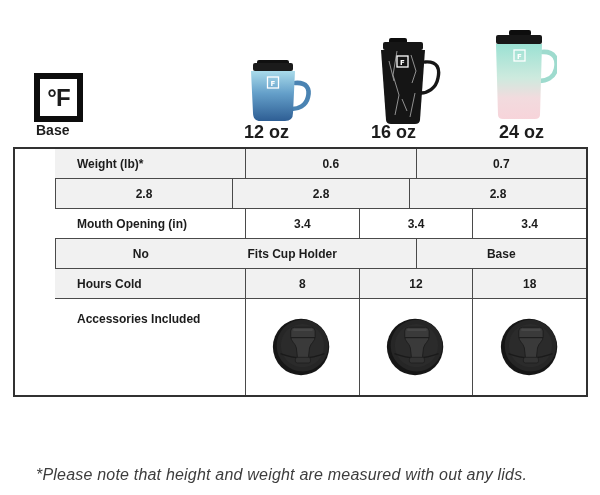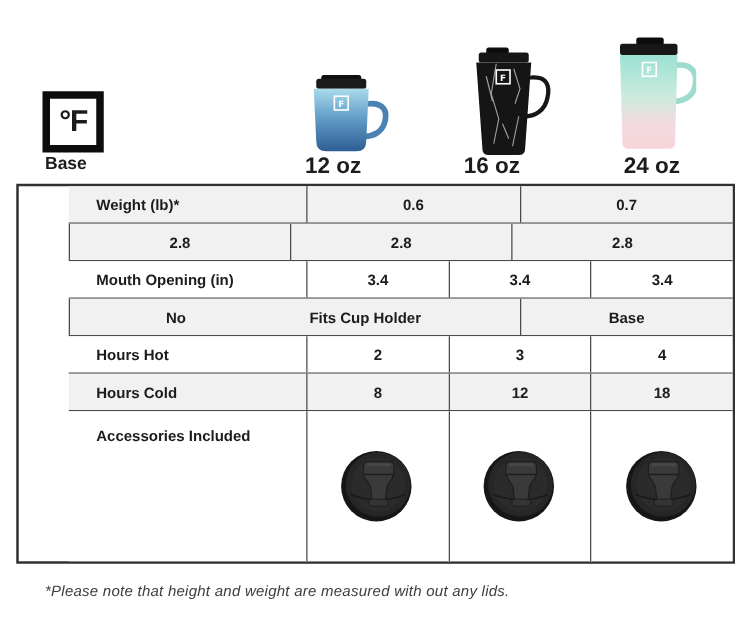--- a/index.html
+++ b/index.html
@@ -22,27 +22,27 @@
   .mug-12{left:236px;top:59px;}
   .mug-16{left:371px;top:37px;}
   .mug-24{left:485px;top:29px;}
   
   .spec-table{
     position:absolute;left:13px;top:147px;width:571px;
     border:2px solid #313131;background:#fff;
   }
   .trow{display:flex;height:29px;border-bottom:1px solid #4a4a4a;background:#ffffff;margin-left:40px;}
   .trow.alt{background:#f1f1f1;}
-  .trow.acc{height:120px;border-bottom:none;}
+  .trow.acc{height:96px;border-bottom:none;}
   .tcell{display:flex;align-items:center;font-size:12px;font-weight:bold;box-sizing:border-box;}
   .tcell.lbl{width:190px;padding-left:22px;}
   .tcell.val{flex:1;justify-content:center;border-left:1px solid #4a4a4a;}
   .trow.acc .tcell.lbl{align-items:flex-start;padding-top:13px;}
   .footnote{
-    position:absolute;left:36px;top:466px;font-size:12px;font-style:italic;
+    position:absolute;left:36px;top:466px;font-size:16px;font-style:italic;
     color:#3d3d3d;letter-spacing:.2px;
   }
 </style>
 </head>
 <body>
 
 <div class="stage">
 
   <div class="logo-box">
     <span>°F</span>
@@ -129,26 +129,20 @@
       <div class="tcell val">3.4</div>
       <div class="tcell val">3.4</div>
     </div>
 
     <div class="trow alt">
       <div class="tcell val">No</div>
       <div class="tcell lbl">Fits Cup Holder</div>
       <div class="tcell val">Base</div>
     </div>
 
-    <div class="trow">
-      <div class="tcell lbl">Hours Hot</div>
-      <div class="tcell val">2</div>
-      <div class="tcell val">3</div>
-      <div class="tcell val">4</div>
-    </div>
 
     <div class="trow alt">
       <div class="tcell lbl">Hours Cold</div>
       <div class="tcell val">8</div>
       <div class="tcell val">12</div>
       <div class="tcell val">18</div>
     </div>
 
     <div class="trow acc">
       <div class="tcell lbl">Accessories Included</div>

